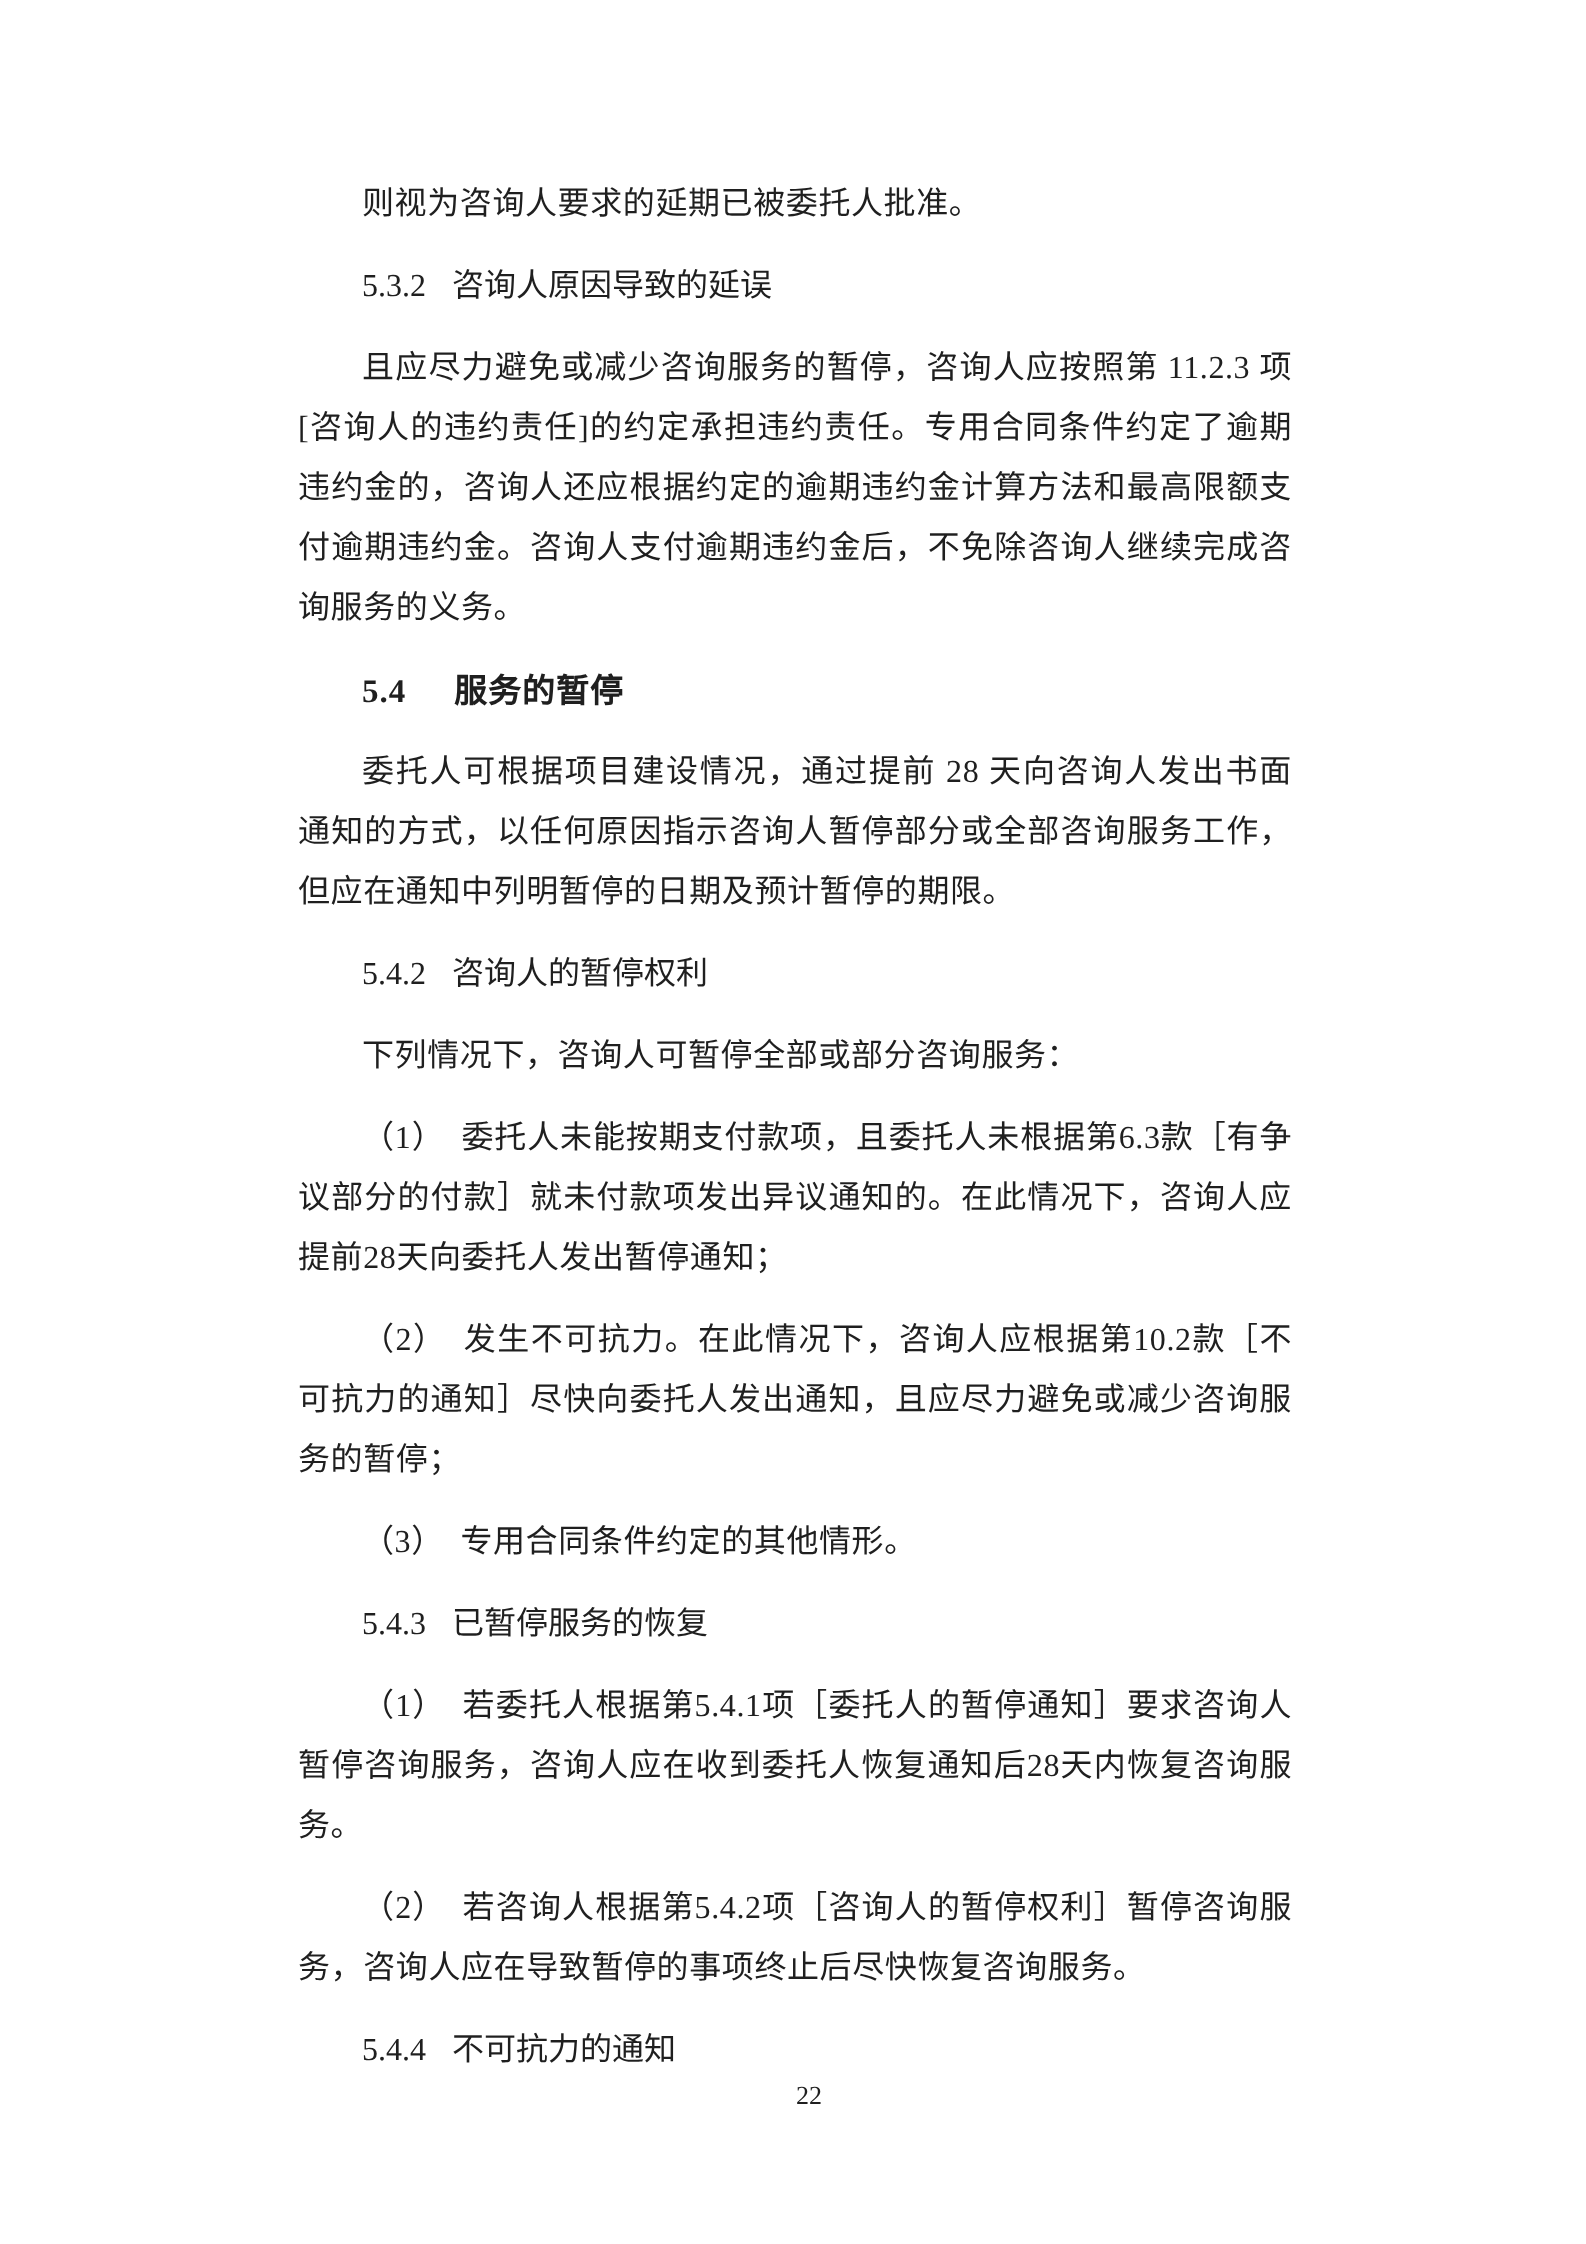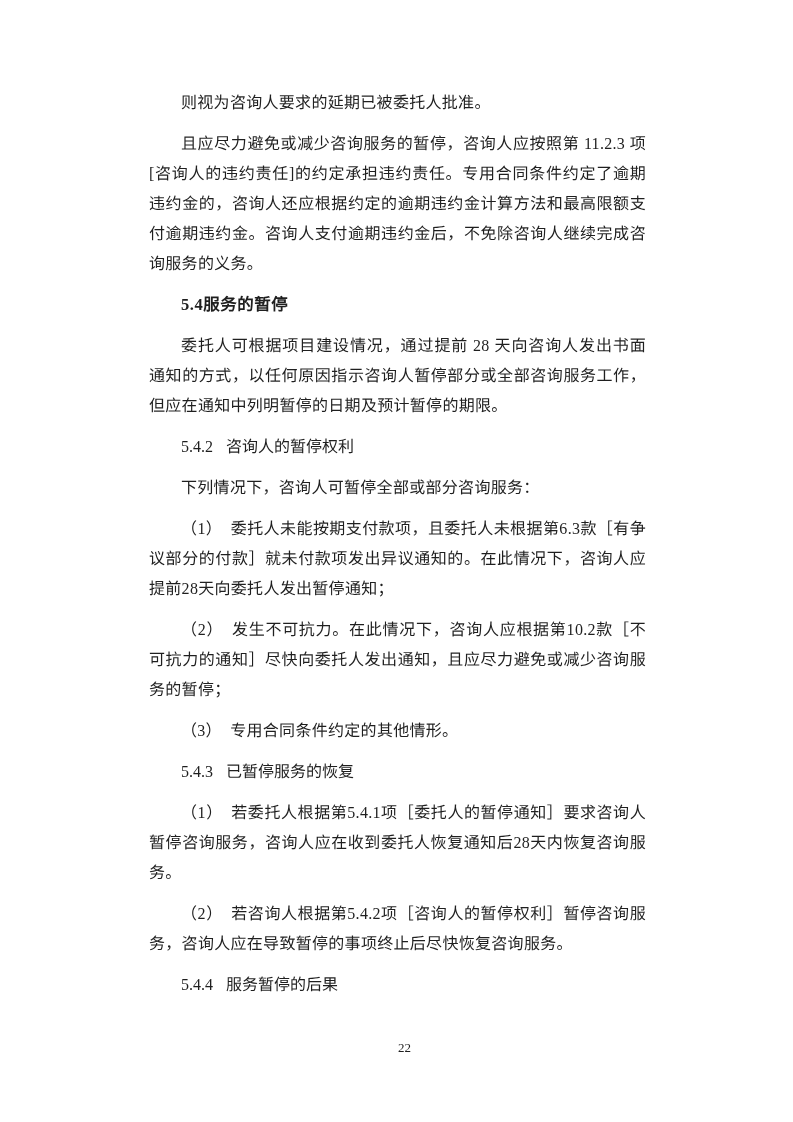--- a/index.html
+++ b/index.html
@@ -43,41 +43,42 @@
   .heading3 .num { margin-right: 13px; }
   .heading2 {
     margin: 0 0 11px 0;
     padding-left: 32px;
     text-indent: 0;
     font-weight: bold;
     font-size: 16.5px;
     line-height: 30px;
     letter-spacing: 0.5px;
   }
-  .heading2 .num { }
+  .heading2 .num { margin-right: 24px; }
   .footer {
     position: absolute;
     top: 1040px;
     left: 16px;
     right: 0;
     text-align: center;
     font-size: 13px;
     line-height: 16px;
     color: #1f1f1f;
   }
 </style>
 </head>
 <body>
 
 <div class="page">
   <div class="content">
 
     <p class="para">则视为咨询人要求的延期已被委托人批准。</p>
 
 
+    <p class="heading3"><span class="num">5.3.2</span><span class="title">咨询人原因导致的延误</span></p>
 
     <p class="para">且应尽力避免或减少咨询服务的暂停，咨询人应按照第 11.2.3 项[咨询人的违约责任]的约定承担违约责任。专用合同条件约定了逾期违约金的，咨询人还应根据约定的逾期违约金计算方法和最高限额支付逾期违约金。咨询人支付逾期违约金后，不免除咨询人继续完成咨询服务的义务。</p>
 
     <p class="heading2"><span class="num">5.4</span><span class="title">服务的暂停</span></p>
 
 
     <p class="para">委托人可根据项目建设情况，通过提前 28 天向咨询人发出书面通知的方式，以任何原因指示咨询人暂停部分或全部咨询服务工作，但应在通知中列明暂停的日期及预计暂停的期限。</p>
 
     <p class="heading3"><span class="num">5.4.2</span><span class="title">咨询人的暂停权利</span></p>
 
@@ -88,18 +89,18 @@
     <p class="para">（2）　发生不可抗力。在此情况下，咨询人应根据第10.2款［不可抗力的通知］尽快向委托人发出通知，且应尽力避免或减少咨询服务的暂停；</p>
 
     <p class="para">（3）　专用合同条件约定的其他情形。</p>
 
     <p class="heading3"><span class="num">5.4.3</span><span class="title">已暂停服务的恢复</span></p>
 
     <p class="para">（1）　若委托人根据第5.4.1项［委托人的暂停通知］要求咨询人暂停咨询服务，咨询人应在收到委托人恢复通知后28天内恢复咨询服务。</p>
 
     <p class="para">（2）　若咨询人根据第5.4.2项［咨询人的暂停权利］暂停咨询服务，咨询人应在导致暂停的事项终止后尽快恢复咨询服务。</p>
 
-    <p class="heading3"><span class="num">5.4.4</span><span class="title">服务暂停的后果</span></p>
+    <p class="heading3"><span class="num">5.4.4</span><span class="title">不可抗力的通知</span></p>
 
   </div>
 
   <div class="footer">22</div>
 </div>
 
 </body></html>

